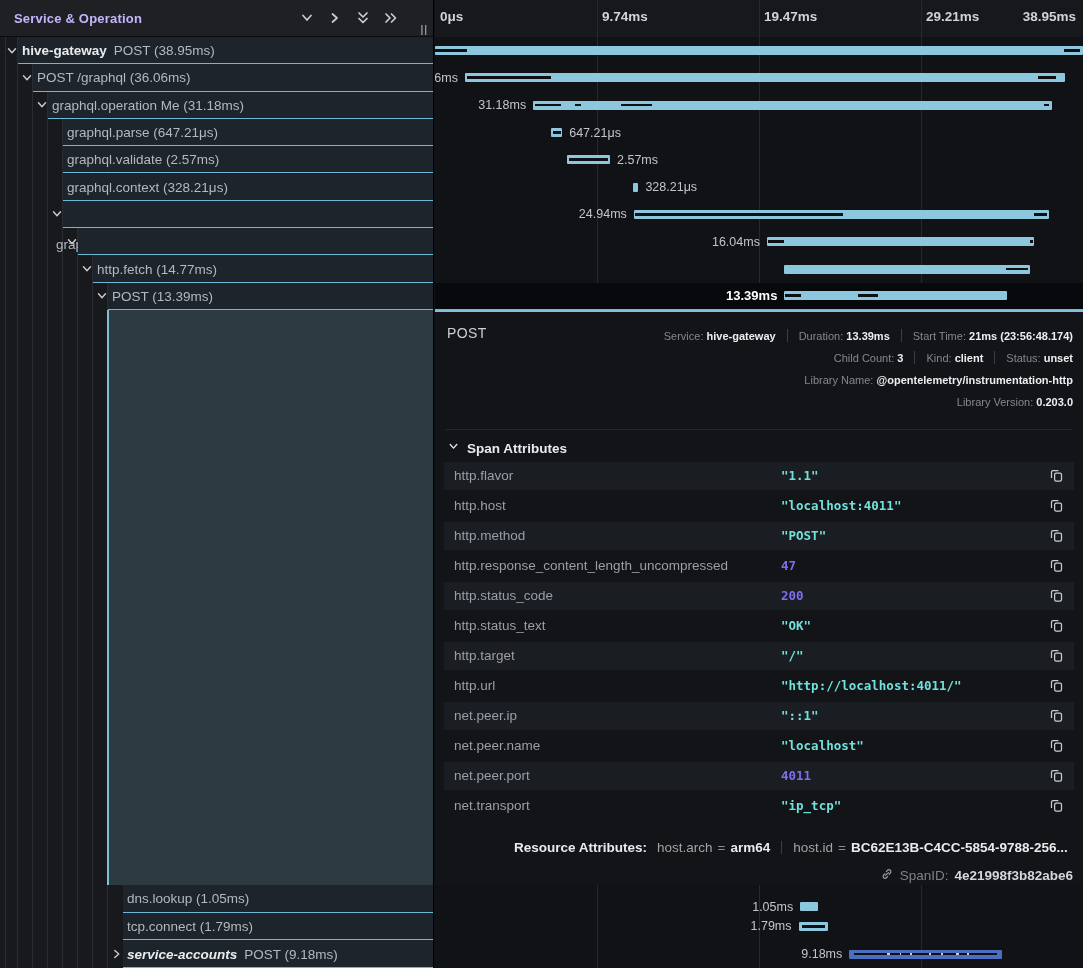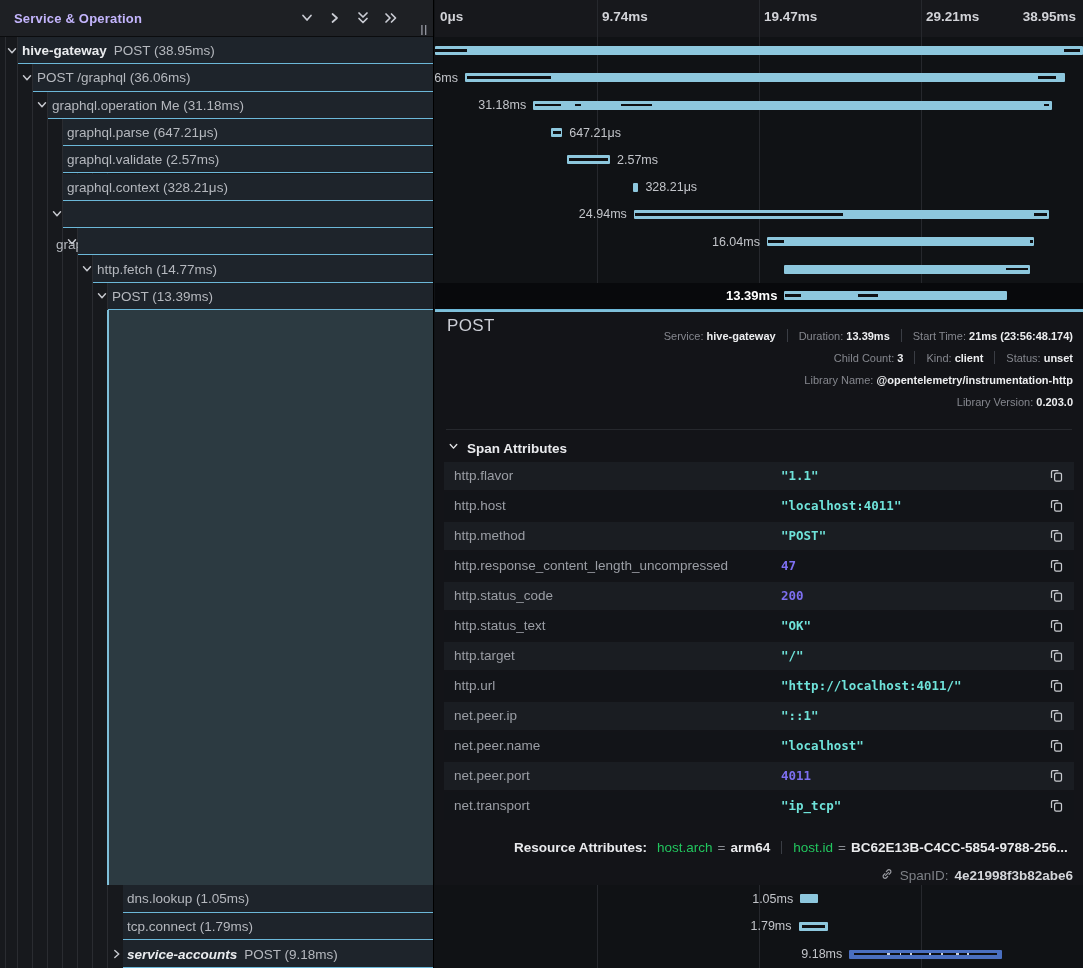--- a/index.html
+++ b/index.html
@@ -49,21 +49,21 @@
          background:#8dc7dd; cursor:pointer; }
   .bar .seg { position:absolute; top:3px; height:2.6px; background:#0e1013; }
   .bar .lseg { position:absolute; top:3px; height:2.6px; background:#c9ced6; }
   .durlab { position:absolute; top:0; bottom:0; display:flex; align-items:center;
             font-size:12.5px; color:#c2c4c9; white-space:nowrap; }
   .tlrow.selected .durlab { color:#ffffff; font-weight:700; font-size:13px; }
 
   
   .detail { position:absolute; left:0; top:310px; width:648px; height:575px;
             background:#131418; border-top:2px solid #7fc0da; overflow:hidden; }
-  .d-title { position:absolute; left:12px; top:4px; font-size:17px; font-weight:500;
+  .d-title { position:absolute; left:12px; top:13px; font-size:14px; font-weight:500;
              color:#ccced6; letter-spacing:.4px; }
   .d-meta { position:absolute; right:10px; top:13px; width:560px; text-align:right;
             font-size:11px; color:#85878e; }
   .d-meta .mline { height:22px; line-height:22px; white-space:nowrap; }
   .d-meta .d-val { color:#edeef0; font-weight:700; }
   .msep { display:inline-block; width:1px; height:13px; background:#3a3d44;
           margin:0 11px; vertical-align:-2px; }
   .d-divider { position:absolute; left:11px; right:11px; top:117px; height:1px; background:#26282d; }
   .attr-head { position:absolute; left:12px; top:128px; font-size:13.5px; font-weight:700;
                color:#e9eaed; display:flex; align-items:center; gap:7px; cursor:pointer; }
@@ -75,21 +75,21 @@
   .attr-val { position:absolute; left:337px; top:0; line-height:28px;
               font-family:"DejaVu Sans Mono",monospace; font-size:12.5px; font-weight:700; }
   .attr-val.string { color:#6fe3da; }
   .attr-val.number { color:#7d6ff0; }
   .copy-btn { position:absolute; right:9px; top:6px; width:16px; height:16px; cursor:pointer; }
   .copy-btn svg { stroke:#c9cbd0; }
 
   .res-line { position:absolute; left:12px; top:524px; height:22px; display:flex;
               align-items:center; font-size:13.5px; white-space:nowrap; }
   .res-head { font-weight:700; color:#e9eaed; margin:0 10px 0 7px;padding-left:47px; }
-  .res-key { color:#22c55e; } .res-eq { color:#8a8d93; margin:0 5px; }
+  .res-key { color:#a3a3a3; } .res-eq { color:#8a8d93; margin:0 5px; }
   .res-val { font-weight:700; color:#e9eaec; }
   .spanid { position:absolute; right:10px; top:553px; height:20px; display:flex;
             align-items:center; gap:6px; font-size:13.5px; color:#7d8086; }
   .spanid svg { stroke:#9a9ca2; }
   .spanid .sid-val { font-weight:700; color:#d4d6da; }
 </style>
 </head>
 <body>
 
 <div class="app">
@@ -427,21 +427,21 @@
             </svg></span>
         <span>SpanID:</span>
         <span class="sid-val">4e21998f3b82abe6</span>
       </div>
     </div>
 
     <div class="tl-rows-bottom" id="tl-bottom">
         <div class="gridline" style="left: 162px;"></div>
         <div class="gridline" style="left: 324px;"></div>
         <div class="gridline" style="left: 486px;"></div>
-        <div class="tlrow" style="top: 0px; height: 27.67px; padding-left: 32px;">
+        <div class="tlrow" style="top: 8px; height: 27.67px; padding-left: 32px;">
           <div class="bar" style="left: 365.176px; width: 17.4685px;"></div>
           <div class="durlab" style="right: 289.824px;">1.05ms</div>
         </div>
         <div class="tlrow" style="top: 27.67px; height: 27.67px;">
           <div class="bar" style="left: 363.512px; width: 29.7797px;">
             <div class="seg" style="left: 12%; width: 76%;"></div>
           </div>
           <div class="durlab" style="right: 291.488px;">1.79ms</div>
         </div>
         <div class="tlrow" style="top: 55.34px; height: 27.67px;">

